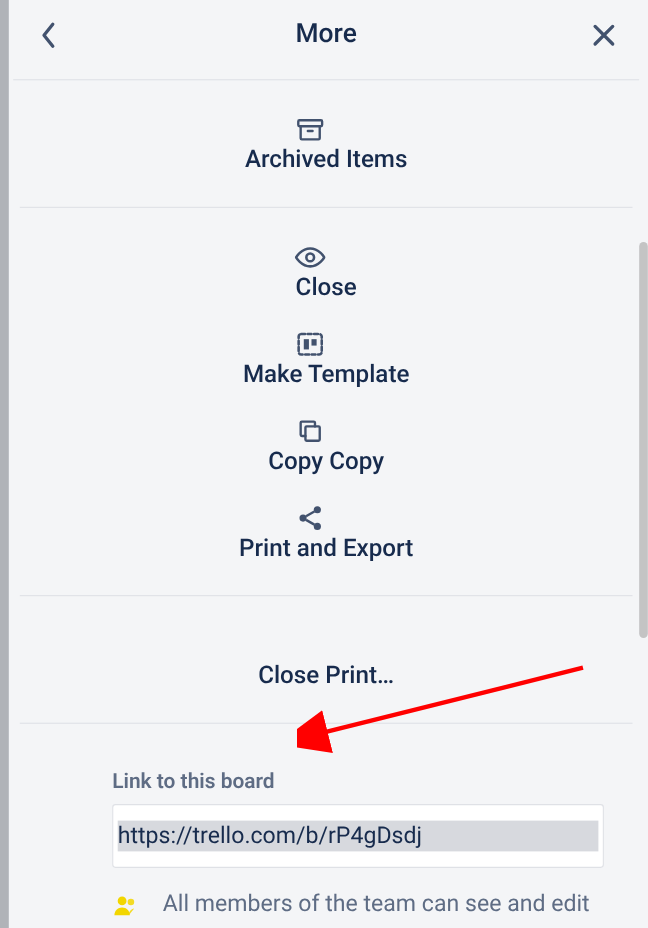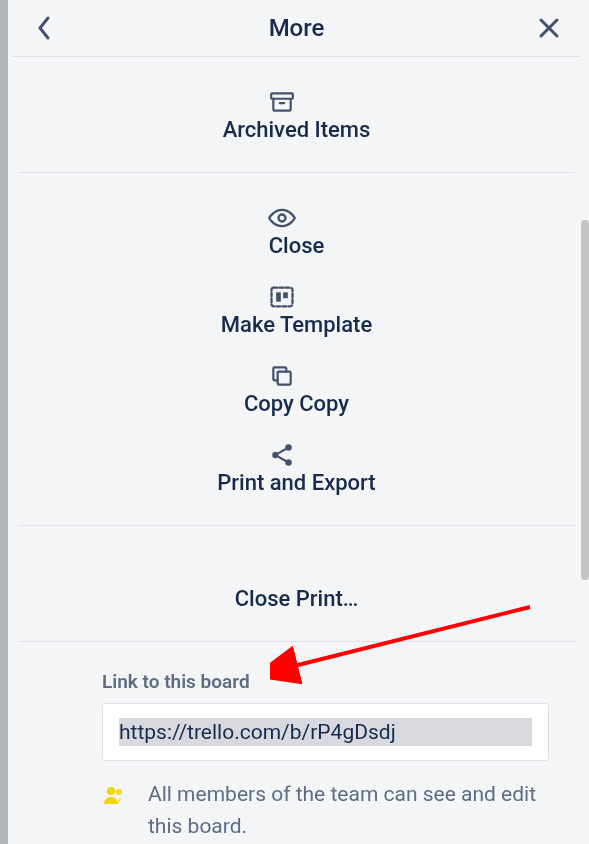--- a/index.html
+++ b/index.html
@@ -31,24 +31,25 @@
     .panel {
       position: absolute;
       left: 12px;
       right: 8px;
       top: 0;
       bottom: 0;
       background: #f4f5f7;
     }
     .header {
       display: flex;
-      align-items: center;
+      align-items: flex-start;
       justify-content: space-between;
       height: 56px;
       padding: 0 16px;
+      margin-top: 16px;
     }
     .header-title {
       color: #172b4d;
       font-size: 24px;
       font-weight: 500;
       text-align: center;
       flex: 1;
     }
     .back-btn, .close-btn {
       width: 32px;
@@ -114,26 +115,27 @@
       visibility: hidden;
     }
     .link-section {
       padding: 10px 32px 18px 90px;
     }
     .link-label {
       color: #5e6c84;
       font-size: 19px;
       font-weight: 600;
       margin-bottom: 10px;
+      margin-top: 12px;
     }
     .link-input-wrap {
       background: #ffffff;
       border: 1px solid #dfe1e6;
       border-radius: 3px;
-      padding: 14px 16px;
+      padding: 14px 4px;
       margin-bottom: 18px;
     }
     .link-input {
       width: 100%;
       border: none;
       outline: none;
       font-size: 21px;
       color: #172b4d;
       background: #d7d9de;
       font-family: inherit;

